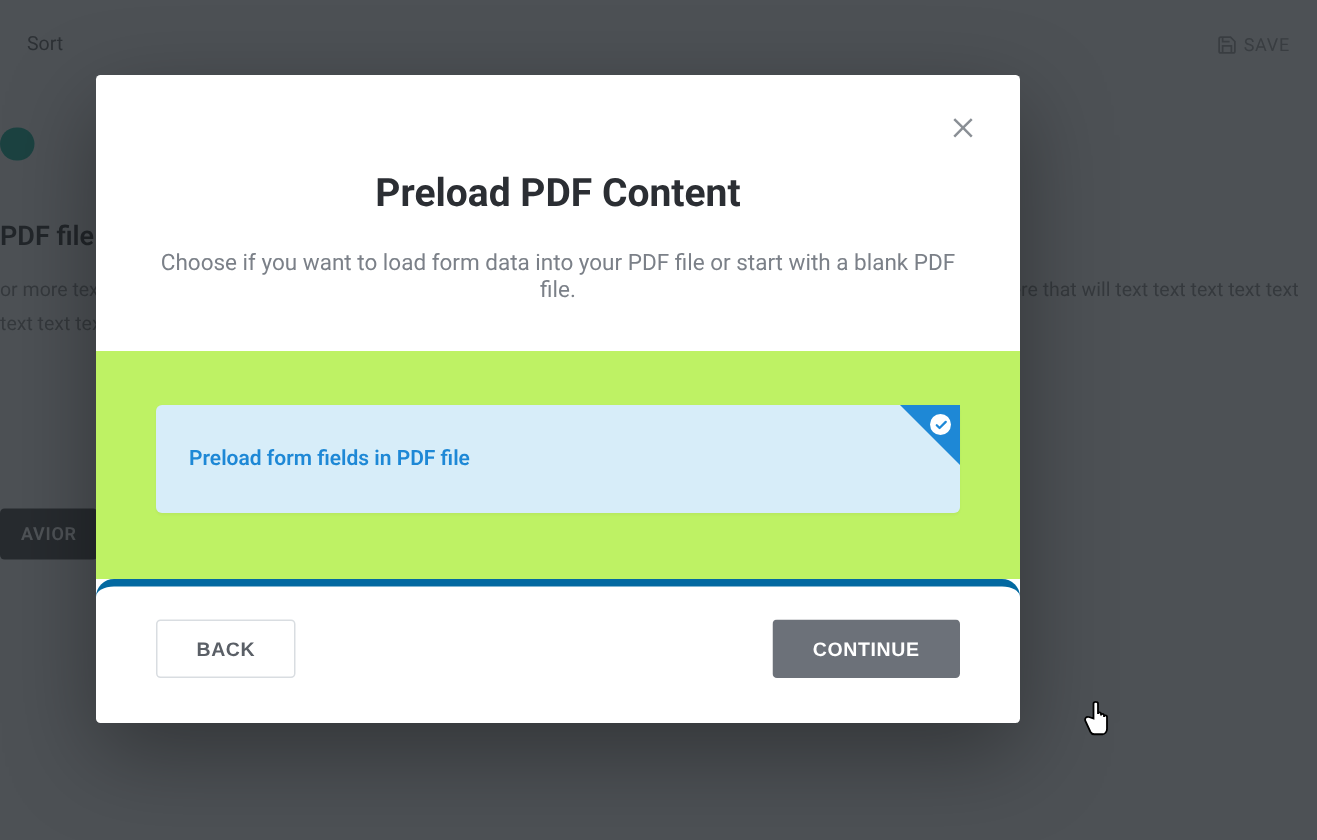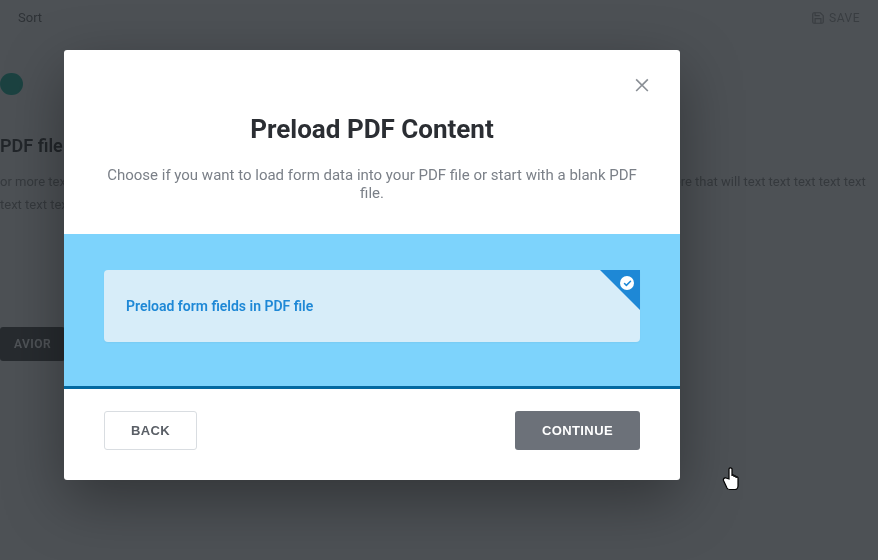--- a/index.html
+++ b/index.html
@@ -13,20 +13,21 @@
       color: #4a4a4a;
       padding: 10px 0 0 0;
     }
     .bg-top {
       display: flex;
       justify-content: space-between;
       align-items: center;
       padding: 0 18px 8px 18px;
       font-size: 13px;
       color: #666;
+      margin-top: 12px;
     }
     .bg-save { color:#999; font-size:12px; letter-spacing:0.5px; display:flex; align-items:center; gap:4px;}
     .bg-chip {
       display:inline-block;
       background:#17b29d;
       color:#fff;
       border-radius: 14px;
       padding: 4px 10px 4px 10px;
       font-size:12px;
       margin: 40px 0 0 0;
@@ -81,21 +82,21 @@
       font-size: 26px;
       font-weight: 700;
       color:#2b2e33;
     }
     .modal-subtitle {
       margin-top: 22px;
       color:#7b8088;
       font-size:15px;
     }
     .modal-body {
-      background:#7dd3fc;
+      background:#bef264;
       padding: 36px 40px 44px 40px;
       display:flex;
       gap: 24px;
     }
     .option {
       flex:1;
       background:#fff;
       border-radius:4px;
       padding: 28px 22px;
       font-size:14px;
@@ -120,25 +121,26 @@
       position:absolute;
       top:6px; right:6px;
       width:14px; height:14px;
       background:#fff;
       border-radius:50%;
       display:flex; align-items:center; justify-content:center;
     }
     .corner-check svg { width:9px; height:9px; }
     
     .modal-footer {
-      border-top: 3px solid #0369a1;
+      border-top: 5px solid #0369a1;
       padding: 22px 40px 30px 40px;
       display:flex;
       justify-content:space-between;
       align-items:center;
+      border-radius:12px;
     }
     .btn {
       font-size:13px;
       font-weight:700;
       letter-spacing:0.4px;
       padding: 11px 26px;
       border-radius:3px;
       cursor:pointer;
       border:1px solid transparent;
     }

